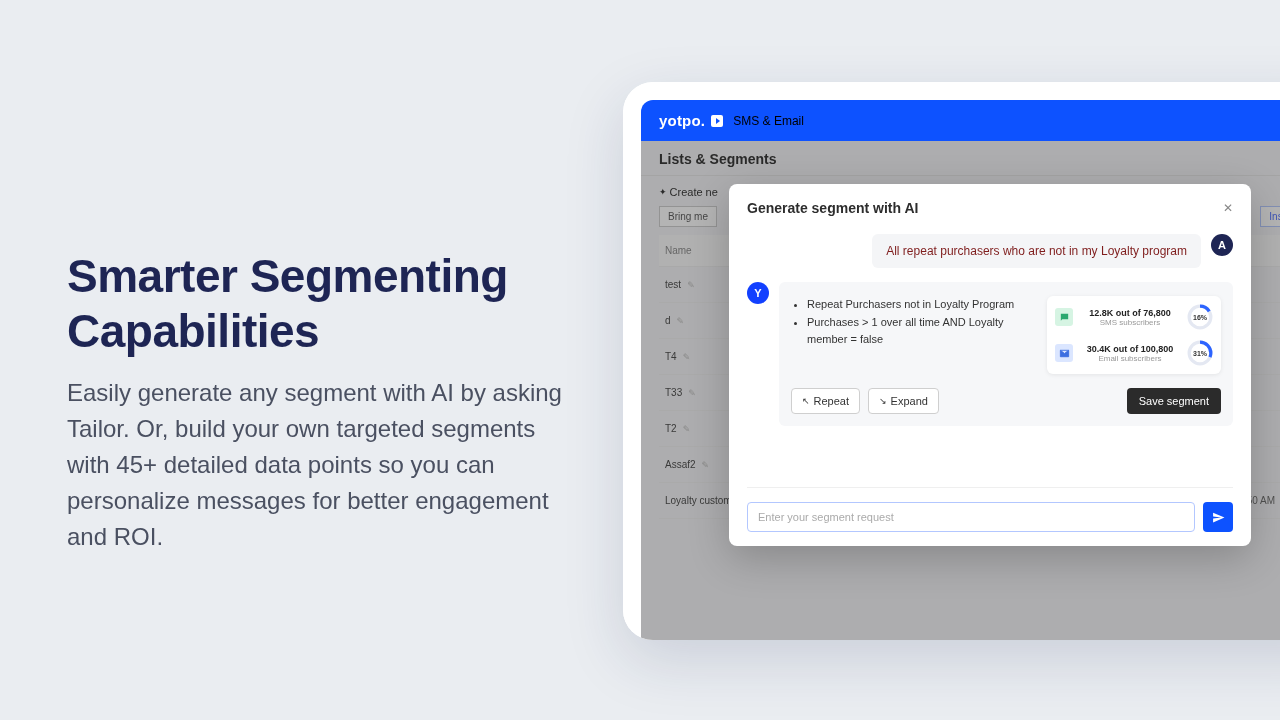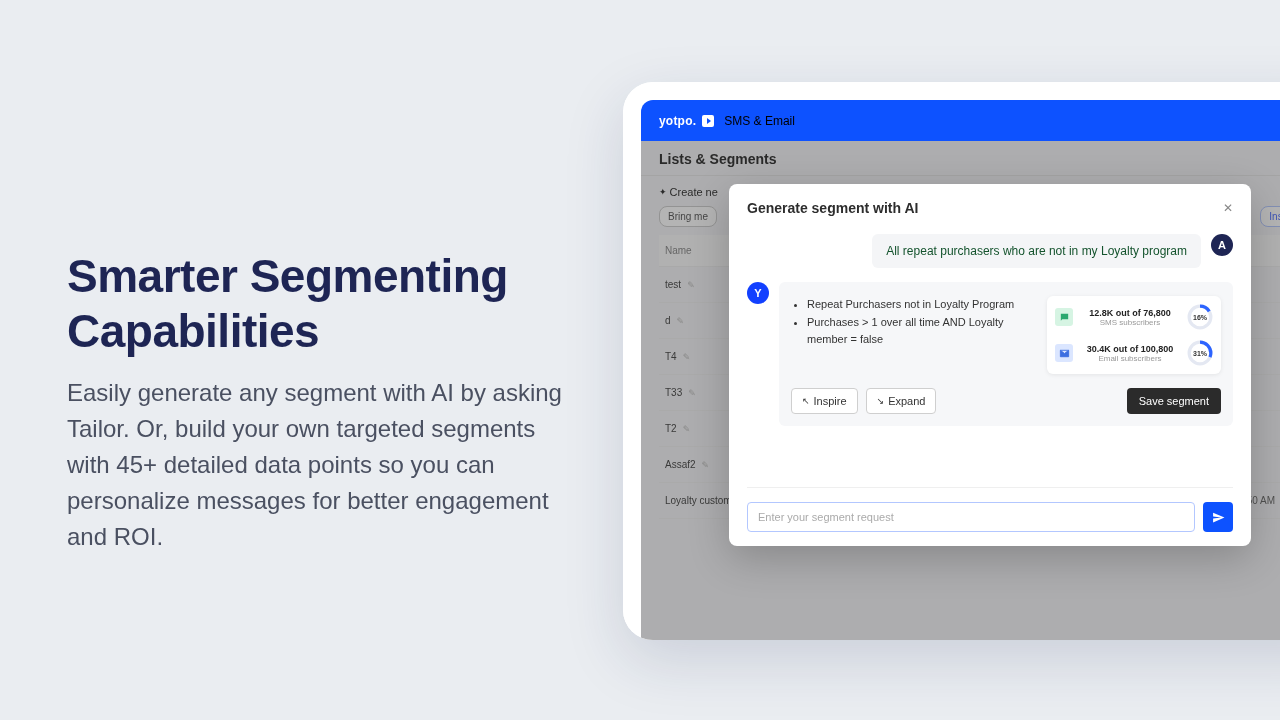--- a/index.html
+++ b/index.html
@@ -60,39 +60,39 @@
 }
 
 .topbar {
   background: #0d52ff;
   height: 41px;
   display: flex;
   align-items: center;
   padding-left: 18px;
   gap: 6px;
 }
-.logo-text { color: #fff; font-weight: 700; font-size: 12px; letter-spacing: 0.2px;}
+.logo-text { color: #fff; font-weight: 700; font-size: 15px; letter-spacing: 0.2px;}
 .logo-dot { width: 12px; height: 12px; background:#fff; border-radius:2px; display:inline-flex; align-items:center; justify-content:center;}
 .logo-dot::after{content:'';width:0;height:0;border-left:4px solid #0d52ff;border-top:3px solid transparent;border-bottom:3px solid transparent;margin-left:1px;}
 .product-label { color:#000000; font-size:12px; margin-left:4px;}
 
 .page-header {
   padding: 10px 18px 8px 18px;
   font-size: 14px; font-weight:600; color:#2b2b2b;
   border-bottom: 1px solid #e6e6e6;
 }
 
 .toolbar {
   padding: 10px 18px 8px 18px;
   display:flex; gap:6px; align-items:center;
 }
 .link-small { font-size: 11px; color:#2b2b2b; display:flex; align-items:center; gap:3px;}
 .sparkle { font-size: 9px;}
 .pill-btn {
-  border:1px solid #ccc; border-radius:8px; background:#fff; font-size:10px; padding:4px 8px;
+  border:1px solid #ccc; border-radius:0; background:#fff; font-size:10px; padding:4px 8px;
   color:#555;
 }
 .right-pill { margin-left:auto; border-color:#b3c6ff; color:#4a6cff;}
 
 .table-area { padding: 0 18px; }
 .thead-row {
   display:grid;
   grid-template-columns: 190px 80px 80px 50px 50px 50px 160px;
   font-size:10px; color:#888; padding:10px 6px; border-bottom:1px solid #eee;
   background:#fafafa;
@@ -138,21 +138,21 @@
 .chat-area {
   flex:1;
   margin-top: 18px;
   display:flex;
   flex-direction:column;
   gap: 14px;
   overflow:hidden;
 }
 .user-row { display:flex; justify-content:flex-end; align-items:flex-start; gap:10px;}
 .user-bubble {
-  background:#f4f5f7; border-radius:6px; padding:10px 14px; font-size:12px; color:#14532d;
+  background:#f4f5f7; border-radius:6px; padding:10px 14px; font-size:12px; color:#7f1d1d;
   max-width: 340px;
 }
 .avatar-a {
   width:22px;height:22px;border-radius:50%; background:#1e2554; color:#fff;
   font-size:11px; display:flex; align-items:center; justify-content:center; font-weight:600;
 }
 
 .ai-row { display:flex; align-items:flex-start; gap:10px; }
 .avatar-y {
   width:22px;height:22px;border-radius:50%; background:#1240ff; color:#fff;
@@ -408,21 +408,21 @@
                           <circle cx="12" cy="12" r="10" stroke="#2d64ff" stroke-width="3" fill="none" stroke-dasharray="19.54768762233649 62.83185307179586" transform="rotate(-90 12 12)"></circle>
                         </svg>
                         <span class="ring-label">31%</span>
                       </div>
                     </div>
                   </div>
               </div>
               <div class="ai-actions">
                 <button class="act-btn">
                   <span class="act-arrow">↖</span>
-                  <span>Inspire</span>
+                  <span>Repeat</span>
                 </button>
                 <button class="act-btn">
                   <span class="act-arrow">↘</span>
                   <span>Expand</span>
                 </button>
                 <button class="save-btn">Save segment</button>
               </div>
             </div>
           </div>
 

